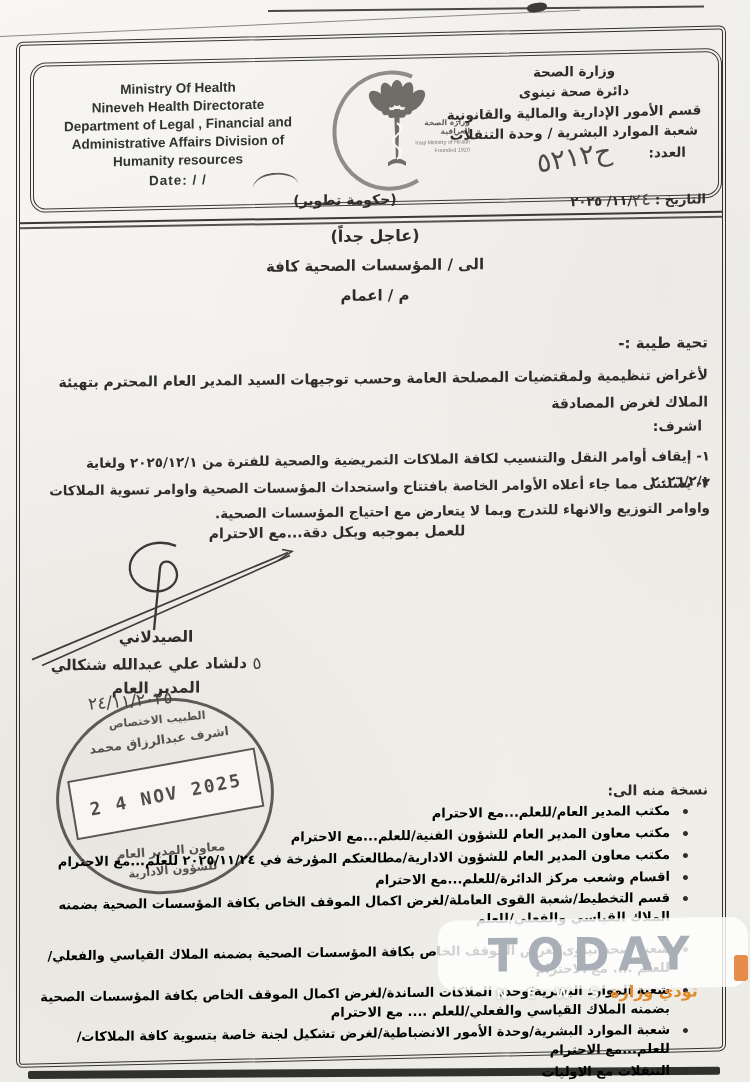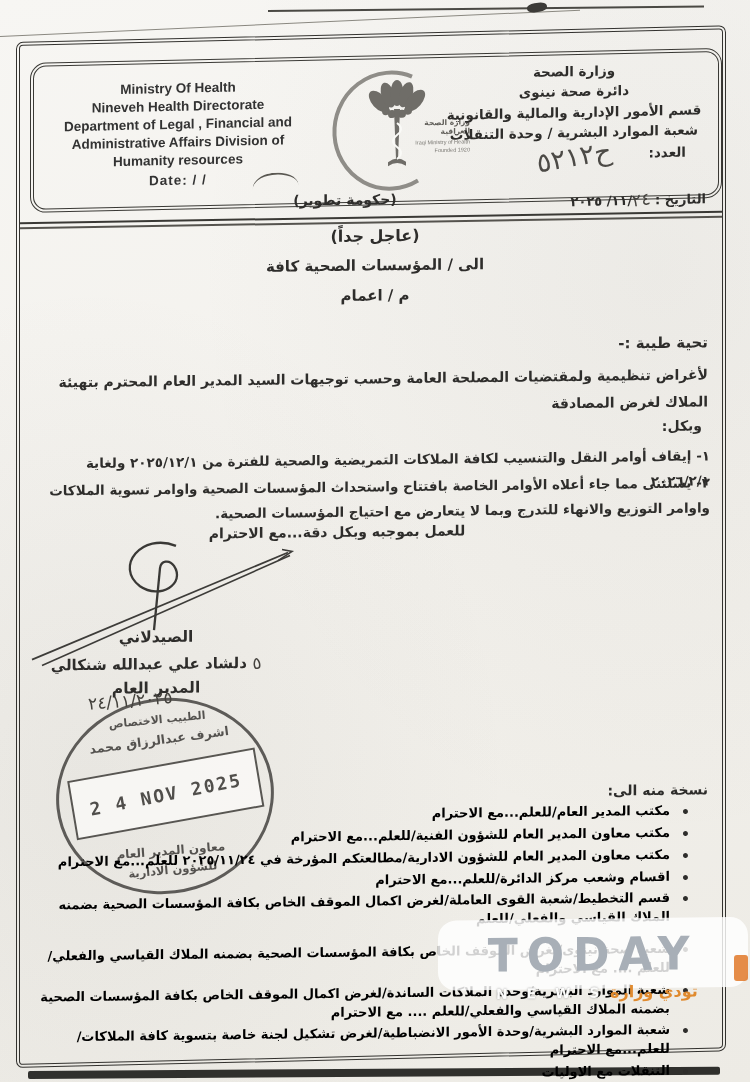--- a/index.html
+++ b/index.html
@@ -186,21 +186,21 @@
     <div class="pre-slogan-tick"></div>
     <div class="slogan ar">(حكومة تطوير)</div>
     <div class="double-rule"></div>
 
     <div class="title-urgent ar">(عاجل جداً)</div>
     <div class="title-to ar">الى / المؤسسات الصحية كافة</div>
     <div class="title-subject ar">م / اعمام</div>
 
     <div class="greeting ar">تحية طيبة :-</div>
     <div class="intro ar">لأغراض تنظيمية ولمقتضيات المصلحة العامة وحسب توجيهات السيد المدير العام المحترم بتهيئة الملاك لغرض المصادقة</div>
-    <div class="decision ar">وبكل:</div>
+    <div class="decision ar">اشرف:</div>
     <div class="body-item-1 ar">١- إيقاف أوامر النقل والتنسيب لكافة الملاكات التمريضية والصحية للفترة من ٢٠٢٥/١٢/١ ولغاية ٢٠٢٦/٢/١</div>
     <div class="body-item-2 ar">٢- يستثنى مما جاء أعلاه الأوامر الخاصة بافتتاح واستحداث المؤسسات الصحية واوامر تسوية الملاكات واوامر التوزيع والانهاء للتدرج وبما لا يتعارض مع احتياج المؤسسات الصحية.</div>
     <div class="closing ar">للعمل بموجبه وبكل دقة...مع الاحترام</div>
 
     <svg class="sig-svg" width="282" height="134" viewBox="0 0 282 134">
       <path d="M6,120 L262,16" stroke="#3d3c39" stroke-width="1.8" fill="none"></path>
       <path d="M16,126 L264,19" stroke="#3d3c39" stroke-width="1.6" fill="none"></path>
       <path d="M252,24 L266,15 L256,13" stroke="#3d3c39" stroke-width="1.6" fill="none"></path>
       <path d="M150,8 C116,-6 88,28 114,48 C134,62 160,46 148,28 C143,21 135,23 134,30 L128,92" stroke="#3a3936" stroke-width="2.3" fill="none"></path>
     </svg>

